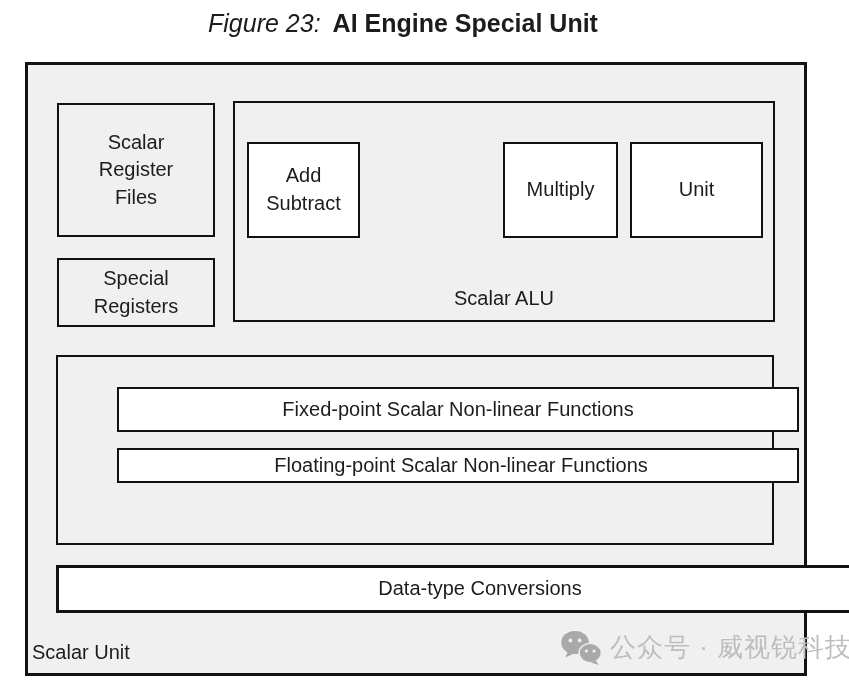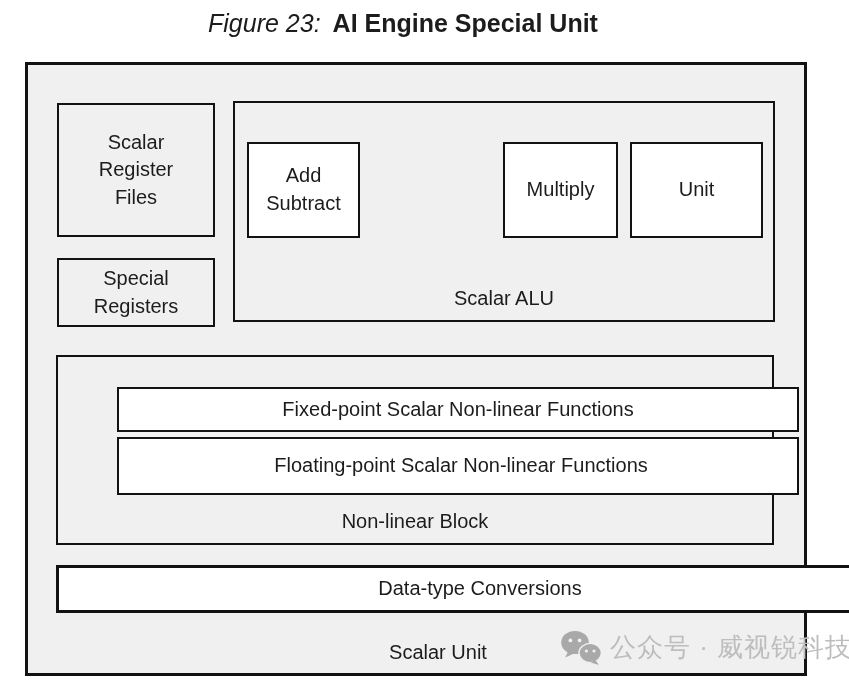--- a/index.html
+++ b/index.html
@@ -84,39 +84,37 @@
     right: 0;
     bottom: 10px;
     text-align: center;
     font-size: 20px;
   }
 
   
   .nlb  { left: 28px; top: 290px; width: 718px; height: 190px; background: #f0f0f0; }
   .bar  { left: 15px; width: 682px; margin-left: 44px; }
   .bar1 { top: 30px; height: 45px; }
-  .bar2 { top: 80px; height: 58px; padding-left: 6px; }
+  .bar2 { top: 91px; height: 35px; padding-left: 6px; }
 
   
   .dtc {
     left: 28px;
     top: 500px;
     width: 848px;
     height: 48px;
     border-width: 3px;
   }
 
   .unit-label {
     position: absolute;
     left: 4px;
     right: 0;
     bottom: 9px;
-    text-align: center;
     font-size: 20px;
-    margin-left: 40px;
   }
 
   
   .watermark {
     position: absolute;
     left: 560px;
     top: 628px;
     height: 38px;
     display: flex;
     align-items: center;
@@ -154,21 +152,20 @@
       <div class="box white op op1">Add
 Subtract</div>
       <div class="box white op op3">Multiply</div>
       <div class="box white op op4">Unit</div>
       <div class="clabel">Scalar ALU</div>
     </div>
 
     <div class="container nlb">
       <div class="box white bar bar1">Fixed-point Scalar Non-linear Functions</div>
       <div class="box white bar bar2">Floating-point Scalar Non-linear Functions</div>
-      <div class="clabel">Non-linear Block</div>
     </div>
 
     <div class="box white dtc">Data-type Conversions</div>
 
     <div class="unit-label">Scalar Unit</div>
   </div>
 
   <div class="watermark">
     <svg class="wechat-svg" width="42" height="35" viewBox="0 0 42 35" xmlns="http://www.w3.org/2000/svg">
       <g fill="#a9a9a9">

